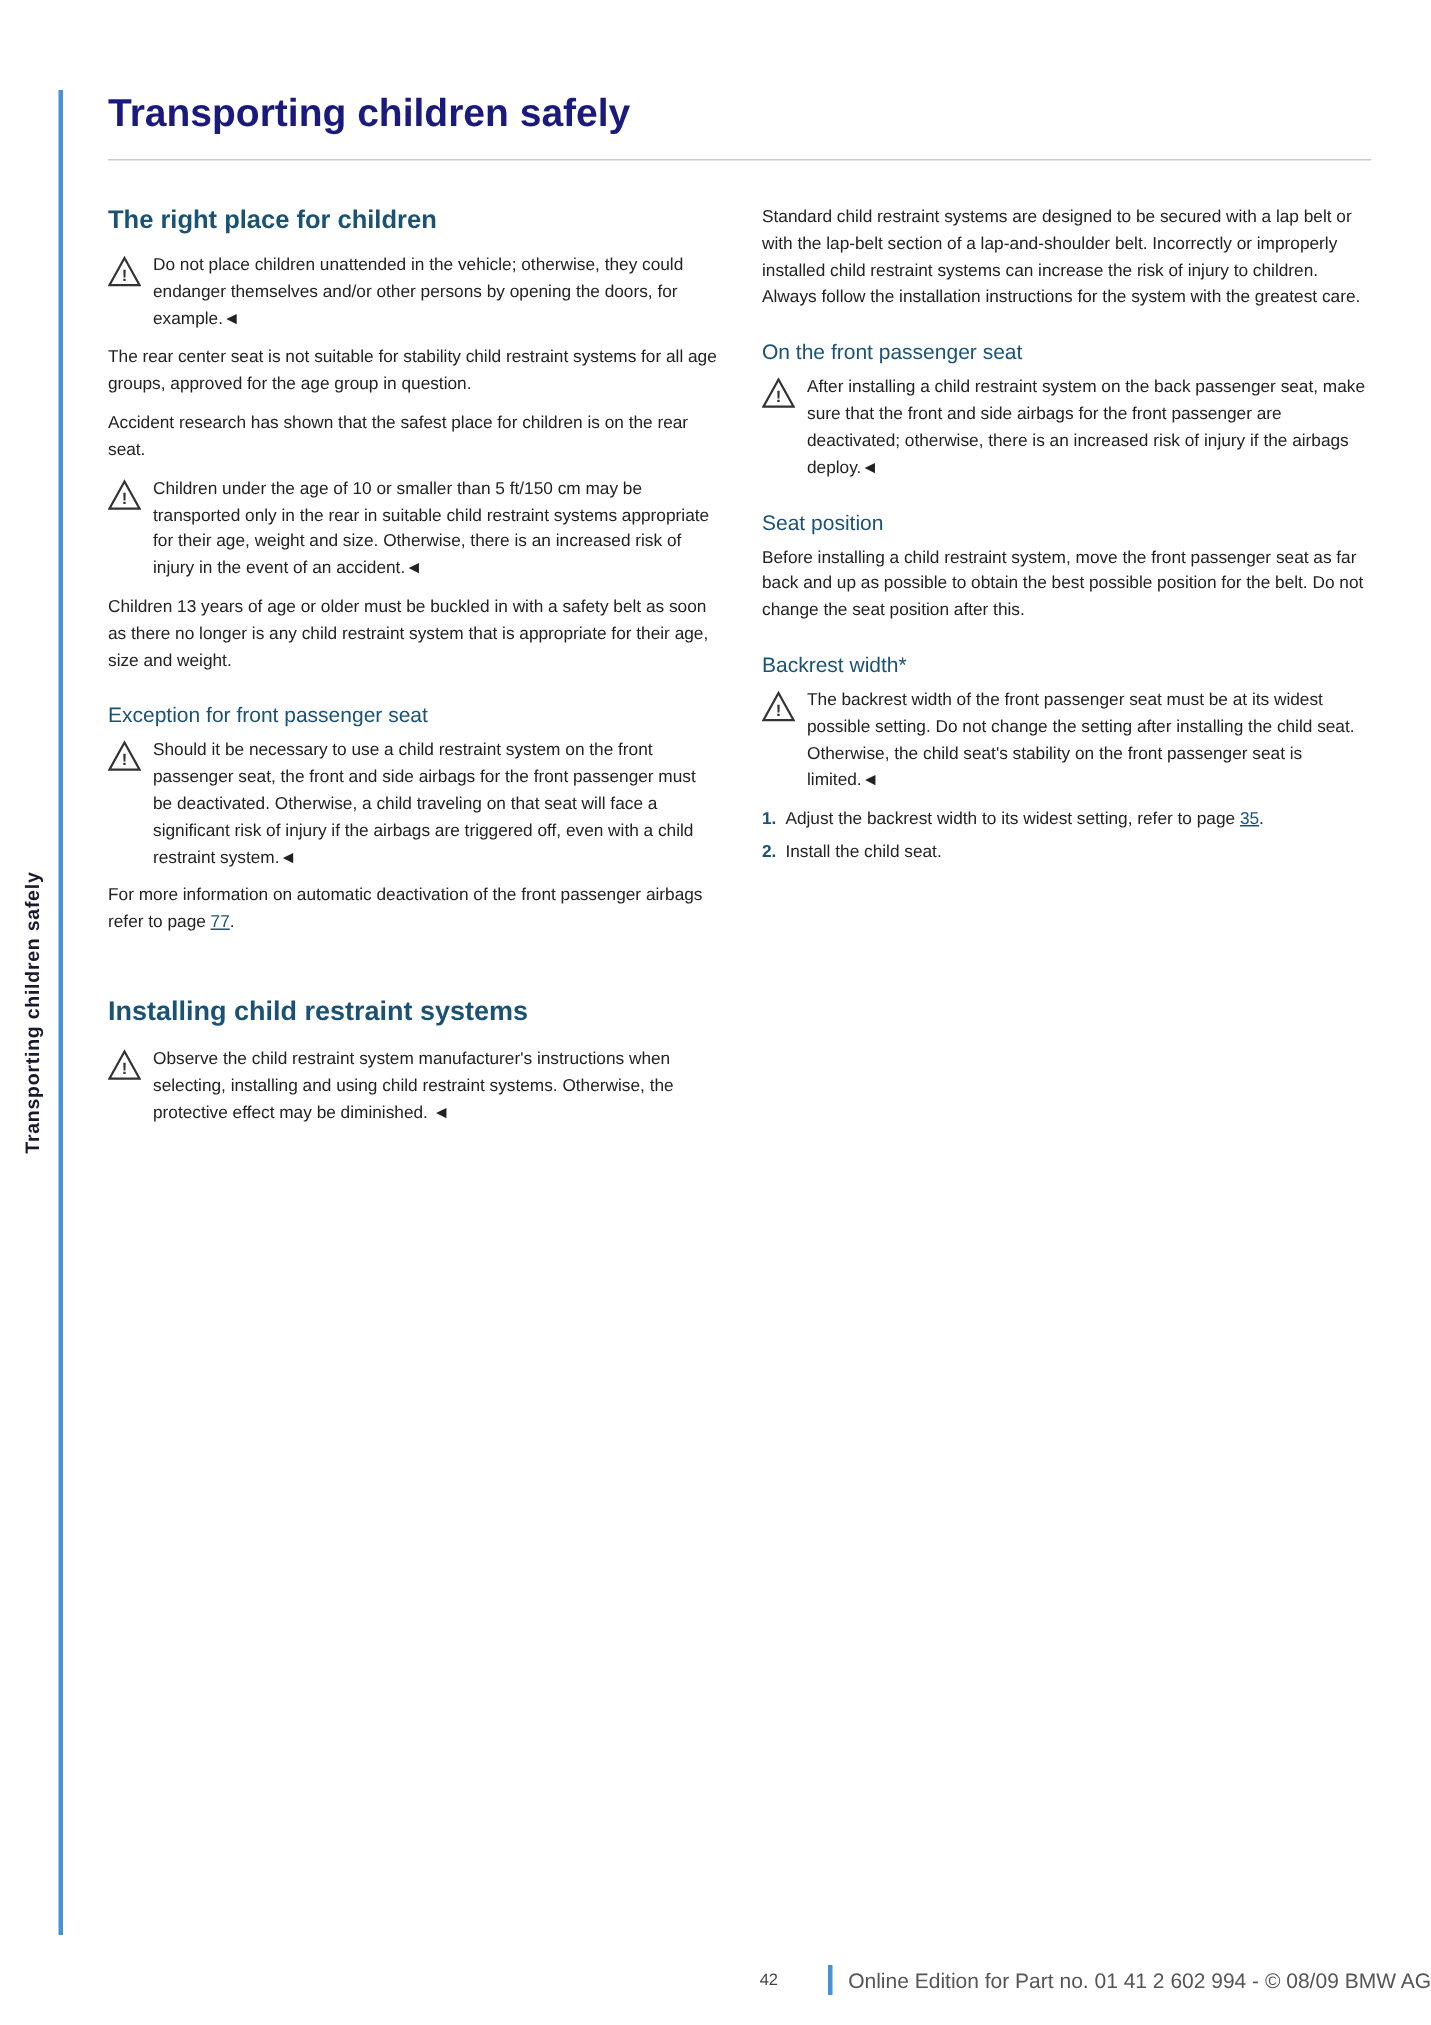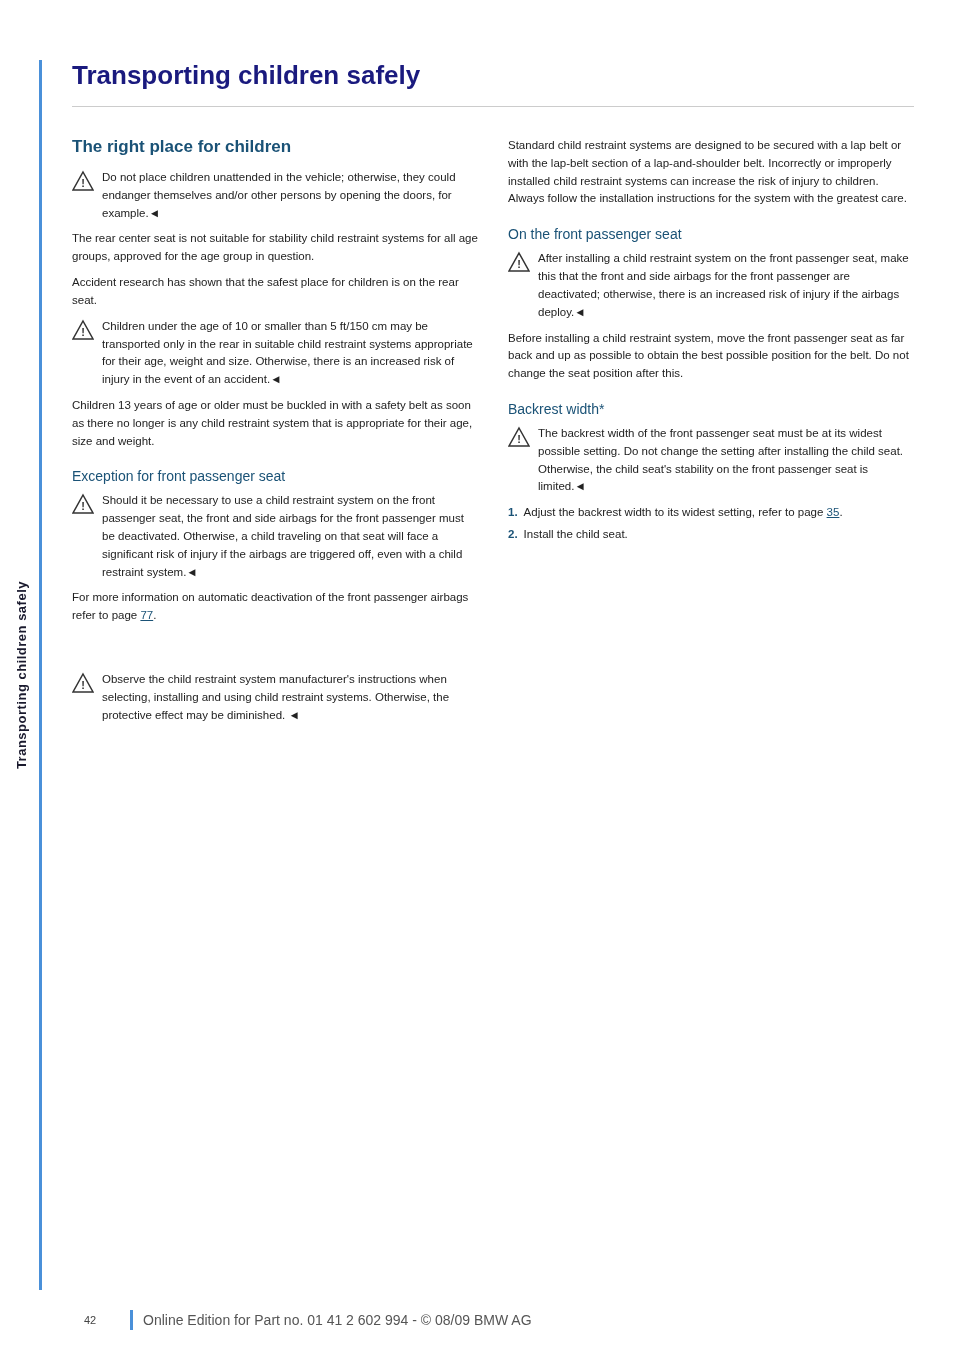--- a/index.html
+++ b/index.html
@@ -172,20 +172,21 @@
 
     
     .footer {
       position: absolute;
       bottom: 20px;
       left: 0;
       right: 0;
       display: flex;
       align-items: center;
       padding-left: 42px;
+      justify-content: flex-end;
     }
 
     .footer-page-num {
       font-size: 11px;
       color: #444;
       margin-right: 16px;
       min-width: 30px;
     }
 
     .footer-line {
@@ -263,20 +264,21 @@
             </svg>
           </div>
           <p class="warning-text">Should it be necessary to use a child restraint system on the front passenger seat, the front and side airbags for the front passenger must be deactivated. Otherwise, a child traveling on that seat will face a significant risk of injury if the airbags are triggered off, even with a child restraint system.◄</p>
         </div>
 
         <p class="body-text">
           For more information on automatic deactivation of the front passenger airbags refer to page <span class="link-text">77</span>.
         </p>
 
         <div class="installing-section">
+          <h2 class="installing-heading">Installing child restraint systems</h2>
 
           <div class="warning-block">
             <div class="warning-icon">
               <svg class="warning-triangle" viewBox="0 0 22 22" xmlns="http://www.w3.org/2000/svg">
                 <polygon points="11,2 21,20 1,20" fill="none" stroke="#333" stroke-width="1.5"></polygon>
                 <text x="11" y="17" text-anchor="middle" font-size="11" font-weight="bold" fill="#333">!</text>
               </svg>
             </div>
             <p class="warning-text">Observe the child restraint system manufacturer's instructions when selecting, installing and using child restraint systems. Otherwise, the protective effect may be diminished. ◄</p>
           </div>
@@ -290,23 +292,24 @@
 
         <h3 class="section-heading">On the front passenger seat</h3>
 
         <div class="warning-block">
           <div class="warning-icon">
             <svg class="warning-triangle" viewBox="0 0 22 22" xmlns="http://www.w3.org/2000/svg">
               <polygon points="11,2 21,20 1,20" fill="none" stroke="#333" stroke-width="1.5"></polygon>
               <text x="11" y="17" text-anchor="middle" font-size="11" font-weight="bold" fill="#333">!</text>
             </svg>
           </div>
-          <p class="warning-text">After installing a child restraint system on the front passenger seat, make this that the front and side airbags for the front passenger are deactivated; otherwise, there is an increased risk of injury if the airbags deploy.◄</p>
-        </div>
-
+          <p class="warning-text">After installing a child restraint system on the back passenger seat, make sure that the front and side airbags for the front passenger are deactivated; otherwise, there is an increased risk of injury if the airbags deploy.◄</p>
+        </div>
+
+        <h3 class="section-heading">Seat position</h3>
         <p class="body-text">Before installing a child restraint system, move the front passenger seat as far back and up as possible to obtain the best possible position for the belt. Do not change the seat position after this.</p>
 
         <h3 class="section-heading">Backrest width*</h3>
 
         <div class="warning-block">
           <div class="warning-icon">
             <svg class="warning-triangle" viewBox="0 0 22 22" xmlns="http://www.w3.org/2000/svg">
               <polygon points="11,2 21,20 1,20" fill="none" stroke="#333" stroke-width="1.5"></polygon>
               <text x="11" y="17" text-anchor="middle" font-size="11" font-weight="bold" fill="#333">!</text>
             </svg>

